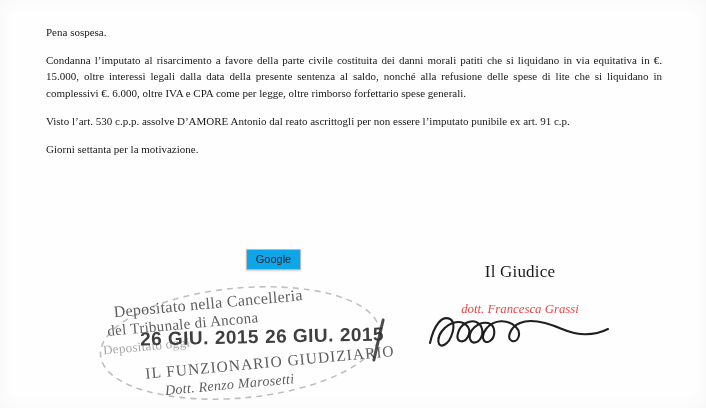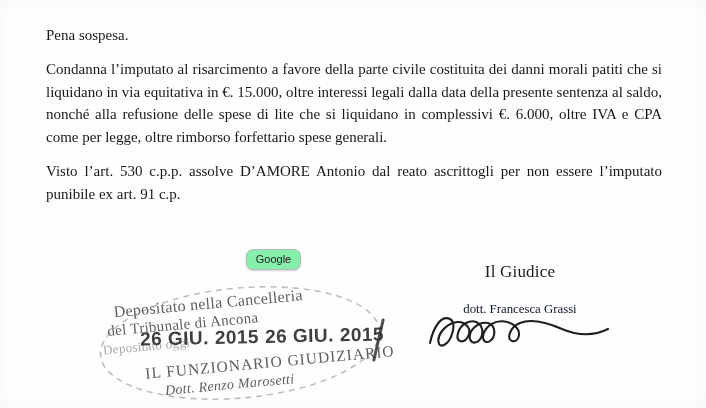--- a/index.html
+++ b/index.html
@@ -31,39 +31,39 @@
     box-shadow: inset 0 0 18px rgba(0,0,0,0.035);
   }
   .body-text {
     position: absolute;
     left: 46px;
     top: 24px;
     width: 616px;
   }
   p.para {
     margin: 0 0 11px 0;
-    font-size: 15px;
+    font-size: 11px;
     line-height: 1.52;
     text-align: justify;
     text-justify: inter-word;
     color: #17181a;
   }
   p.para.last-line-left {
     text-align: left;
   }
   
   .google-chip {
     position: absolute;
     left: 246px;
     top: 249px;
     width: 53px;
     height: 19px;
     border: 1px solid #b9b9b9;
-    background: #86efac;
-    border-radius: 7px;
+    background: #0ea5e9;
+    border-radius: 1px;
     box-shadow: 0 1px 2px rgba(0,0,0,0.18);
     font-family: "Liberation Sans", sans-serif;
     font-size: 11px;
     color: #202020;
     display: flex;
     align-items: center;
     justify-content: center;
     line-height: 1;
   }
   
@@ -75,21 +75,22 @@
     text-align: center;
   }
   .sign-title {
     font-size: 17px;
     color: #1a1a1a;
     letter-spacing: 0.2px;
   }
   .sign-name {
     margin-top: 20px;
     font-size: 12.8px;
-    color: #0f172a;
+    font-style: italic;
+    color: #ef4444;
   }
   
   .signature-scribble {
     position: absolute;
     left: 424px;
     top: 305px;
     width: 190px;
     height: 52px;
   }
   
@@ -151,20 +152,21 @@
 </style>
 </head>
 <body>
 
 <div class="page">
 
   <div class="body-text">
     <p class="para last-line-left">Pena sospesa.</p>
     <p class="para">Condanna l’imputato al risarcimento a favore della parte civile costituita dei danni morali patiti che si liquidano in via equitativa in €. 15.000, oltre interessi legali dalla data della presente sentenza al saldo, nonché alla refusione delle spese di lite che si liquidano in complessivi €. 6.000, oltre IVA e CPA come per legge, oltre rimborso forfettario spese generali.</p>
     <p class="para">Visto l’art. 530 c.p.p. assolve D’AMORE Antonio dal reato ascrittogli per non essere l’imputato punibile ex art. 91 c.p.</p>
+    <p class="para last-line-left">Giorni settanta per la motivazione.</p>
   </div>
 
   <div class="google-chip">
     <span>Google</span>
   </div>
 
   <div class="sign-block">
     <div class="sign-title">Il Giudice</div>
     <div class="sign-name">dott. Francesca Grassi</div>
   </div>

